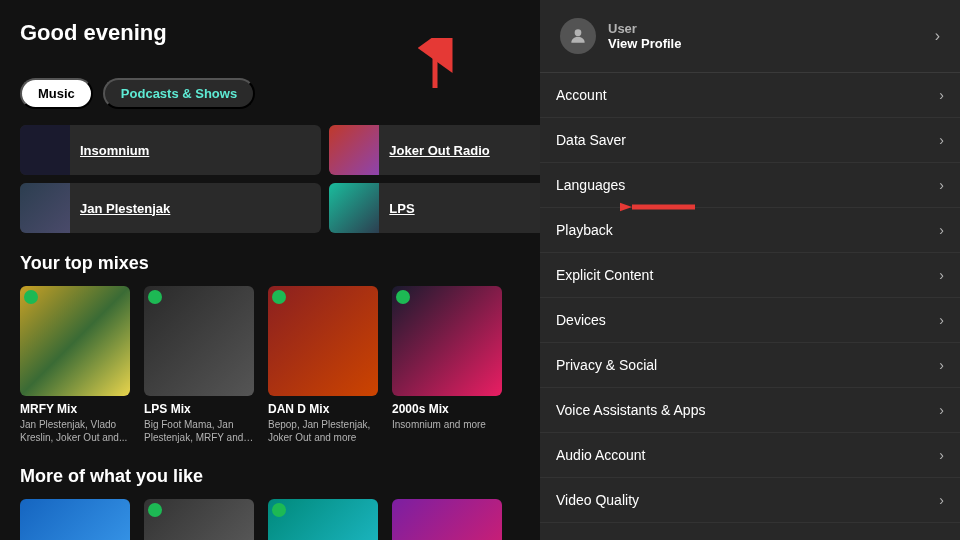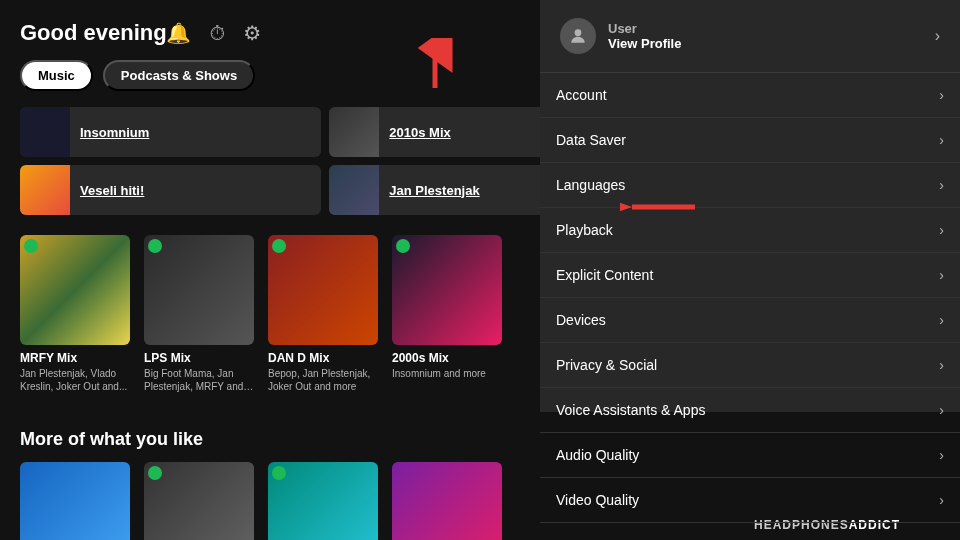--- a/index.html
+++ b/index.html
@@ -17,22 +17,22 @@
     .main-content {
       width: 100%;
       height: 100%;
       padding: 20px 20px 10px 20px;
     }
 
     
     .header {
       display: flex;
       align-items: center;
-      justify-content: flex-start;
-      margin-bottom: 14px;
+      justify-content: space-between;
+      margin-bottom: 32px;
     }
     .header-title {
       font-size: 22px;
       font-weight: 700;
       color: #fff;
     }
     .header-icons {
       display: flex;
       align-items: center;
       gap: 18px;
@@ -58,21 +58,21 @@
       font-size: 13px;
       font-weight: 600;
       cursor: pointer;
     }
     .filter-tab.active {
       background: #fff;
       color: #000;
     }
     .filter-tab.inactive {
       background: #2a2a2a;
-      color: #ffffff;
+      color: #5eead4;
     }
 
     
     .quick-picks {
       display: grid;
       grid-template-columns: repeat(3, 1fr);
       gap: 8px;
       margin-bottom: 20px;
       text-decoration: underline;
     }
@@ -108,21 +108,21 @@
     .section-header {
       font-size: 18px;
       font-weight: 700;
       margin-bottom: 12px;
     }
 
     
     .mixes-grid {
       display: flex;
       gap: 14px;
-      margin-bottom: 36px;
+      margin-bottom: 22px;
     }
     .mix-card {
       width: 110px;
       flex-shrink: 0;
       cursor: pointer;
     }
     .mix-thumb {
       width: 110px;
       height: 110px;
       border-radius: 6px;
@@ -164,21 +164,21 @@
       border-radius: 6px;
       margin-bottom: 6px;
     }
 
     
     .dropdown-overlay {
       position: absolute;
       top: 0;
       right: 0;
       width: 420px;
-      height: 412px;
+      height: 540px;
       background: #282828;
       z-index: 100;
       display: flex;
       flex-direction: column;
     }
     .dropdown-profile {
       display: flex;
       align-items: center;
       gap: 12px;
       padding: 18px 20px;
@@ -276,42 +276,39 @@
     <button class="filter-tab active">Music</button>
     <button class="filter-tab inactive">Podcasts &amp; Shows</button>
   </div>
 
   <div class="quick-picks">
     <div class="quick-pick-item">
       <div class="quick-pick-thumb qp-dark"></div>
       <span class="quick-pick-label">Insomnium</span>
     </div>
     <div class="quick-pick-item">
-      <div class="quick-pick-thumb qp-mix"></div>
-      <span class="quick-pick-label">2010s Mix</span>
-    </div>
-    <div class="quick-pick-item">
       <div class="quick-pick-thumb qp-joker"></div>
       <span class="quick-pick-label">Joker Out Radio</span>
     </div>
     <div class="quick-pick-item">
       <div class="quick-pick-thumb qp-veseli"></div>
       <span class="quick-pick-label">Veseli hiti!</span>
     </div>
     <div class="quick-pick-item">
       <div class="quick-pick-thumb qp-jan"></div>
       <span class="quick-pick-label">Jan Plestenjak</span>
     </div>
     <div class="quick-pick-item">
       <div class="quick-pick-thumb qp-lps"></div>
       <span class="quick-pick-label">LPS</span>
     </div>
   </div>
 
   <div>
+    <div class="section-header">Your top mixes</div>
     <div class="mixes-grid">
       <div class="mix-card">
         <div class="mix-thumb mrfy-bg">
           <div style="position:absolute;top:4px;left:4px;width:14px;height:14px;background:#1db954;border-radius:50%;"></div>
         </div>
         <div class="mix-label">MRFY Mix</div>
         <div class="mix-sub">Jan Plestenjak, Vlado Kreslin, Joker Out and...</div>
       </div>
       <div class="mix-card">
         <div class="mix-thumb lps-bg" style="position:relative;">
@@ -405,21 +402,21 @@
   </div>
   <div class="dropdown-item">
     <span class="dropdown-item-label">Privacy &amp; Social</span>
     <span class="dropdown-chevron">›</span>
   </div>
   <div class="dropdown-item">
     <span class="dropdown-item-label">Voice Assistants &amp; Apps</span>
     <span class="dropdown-chevron">›</span>
   </div>
   <div class="dropdown-item">
-    <span class="dropdown-item-label">Audio Quality</span>
+    <span class="dropdown-item-label">Audio Account</span>
     <span class="dropdown-chevron">›</span>
   </div>
   <div class="dropdown-item">
     <span class="dropdown-item-label">Video Quality</span>
     <span class="dropdown-chevron">›</span>
   </div>
   <div class="dropdown-item">
     <span class="dropdown-item-label">Storage</span>
     <span class="dropdown-chevron">›</span>
   </div>

